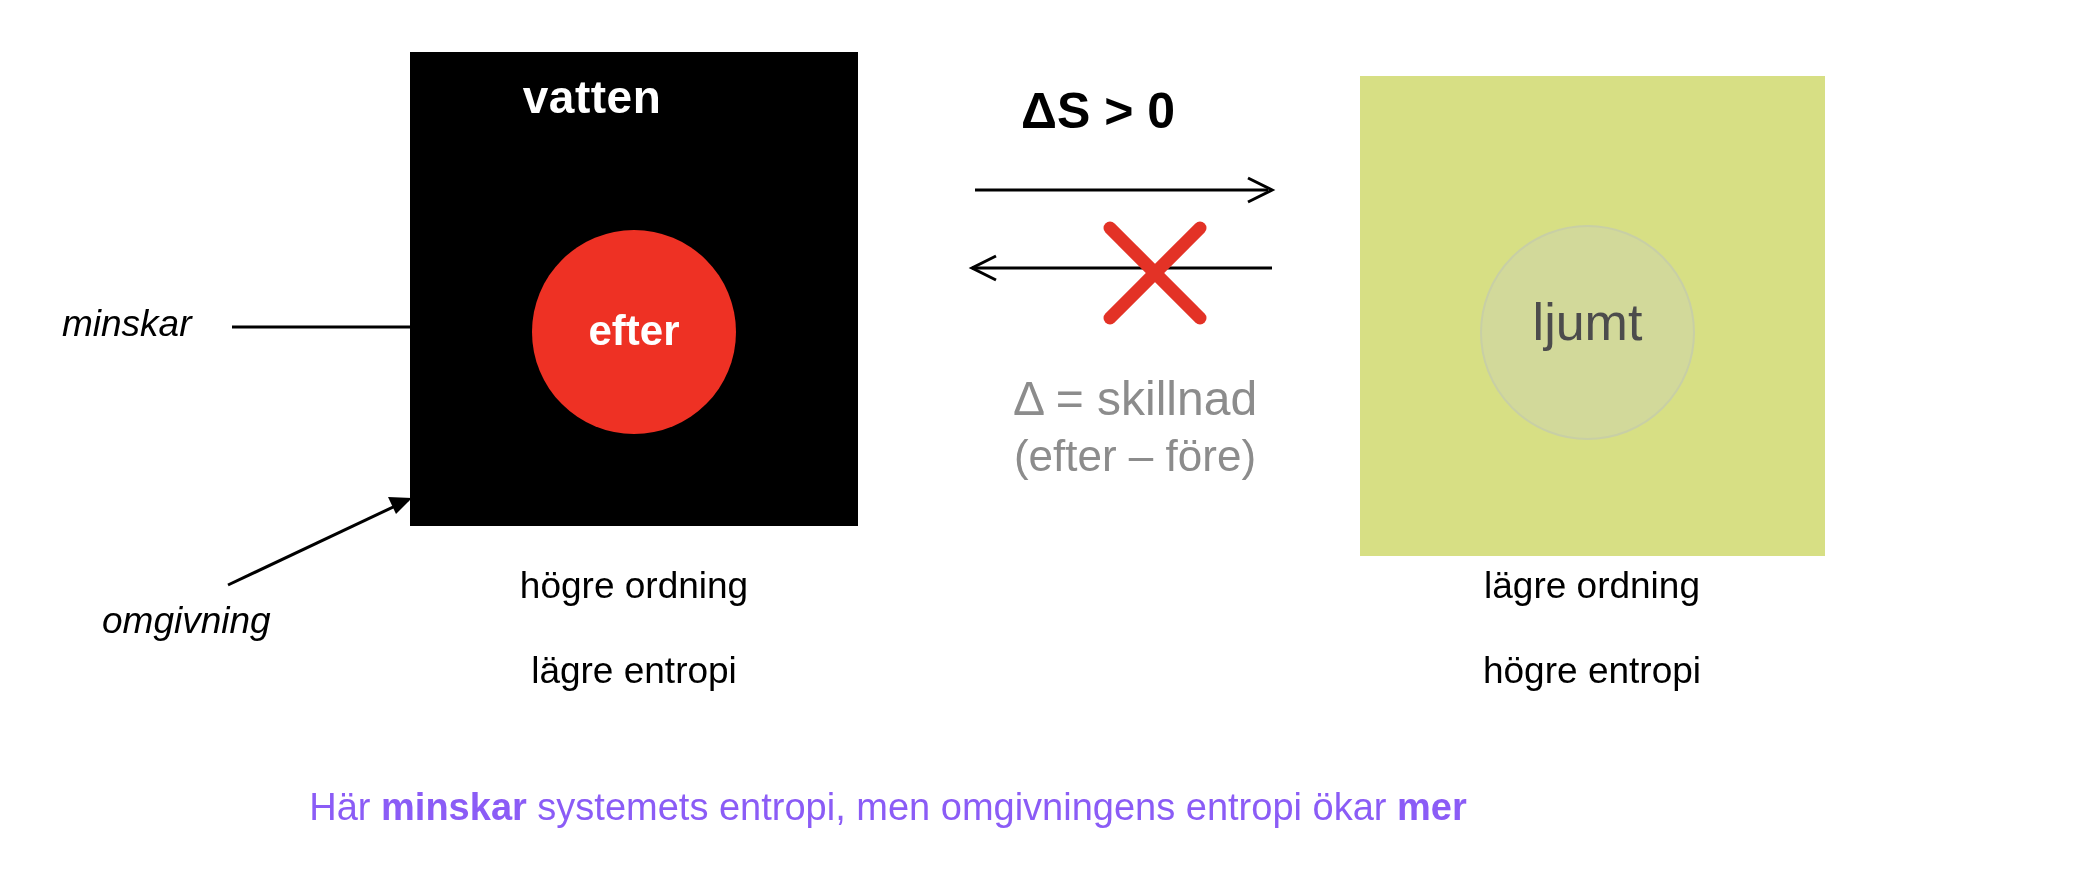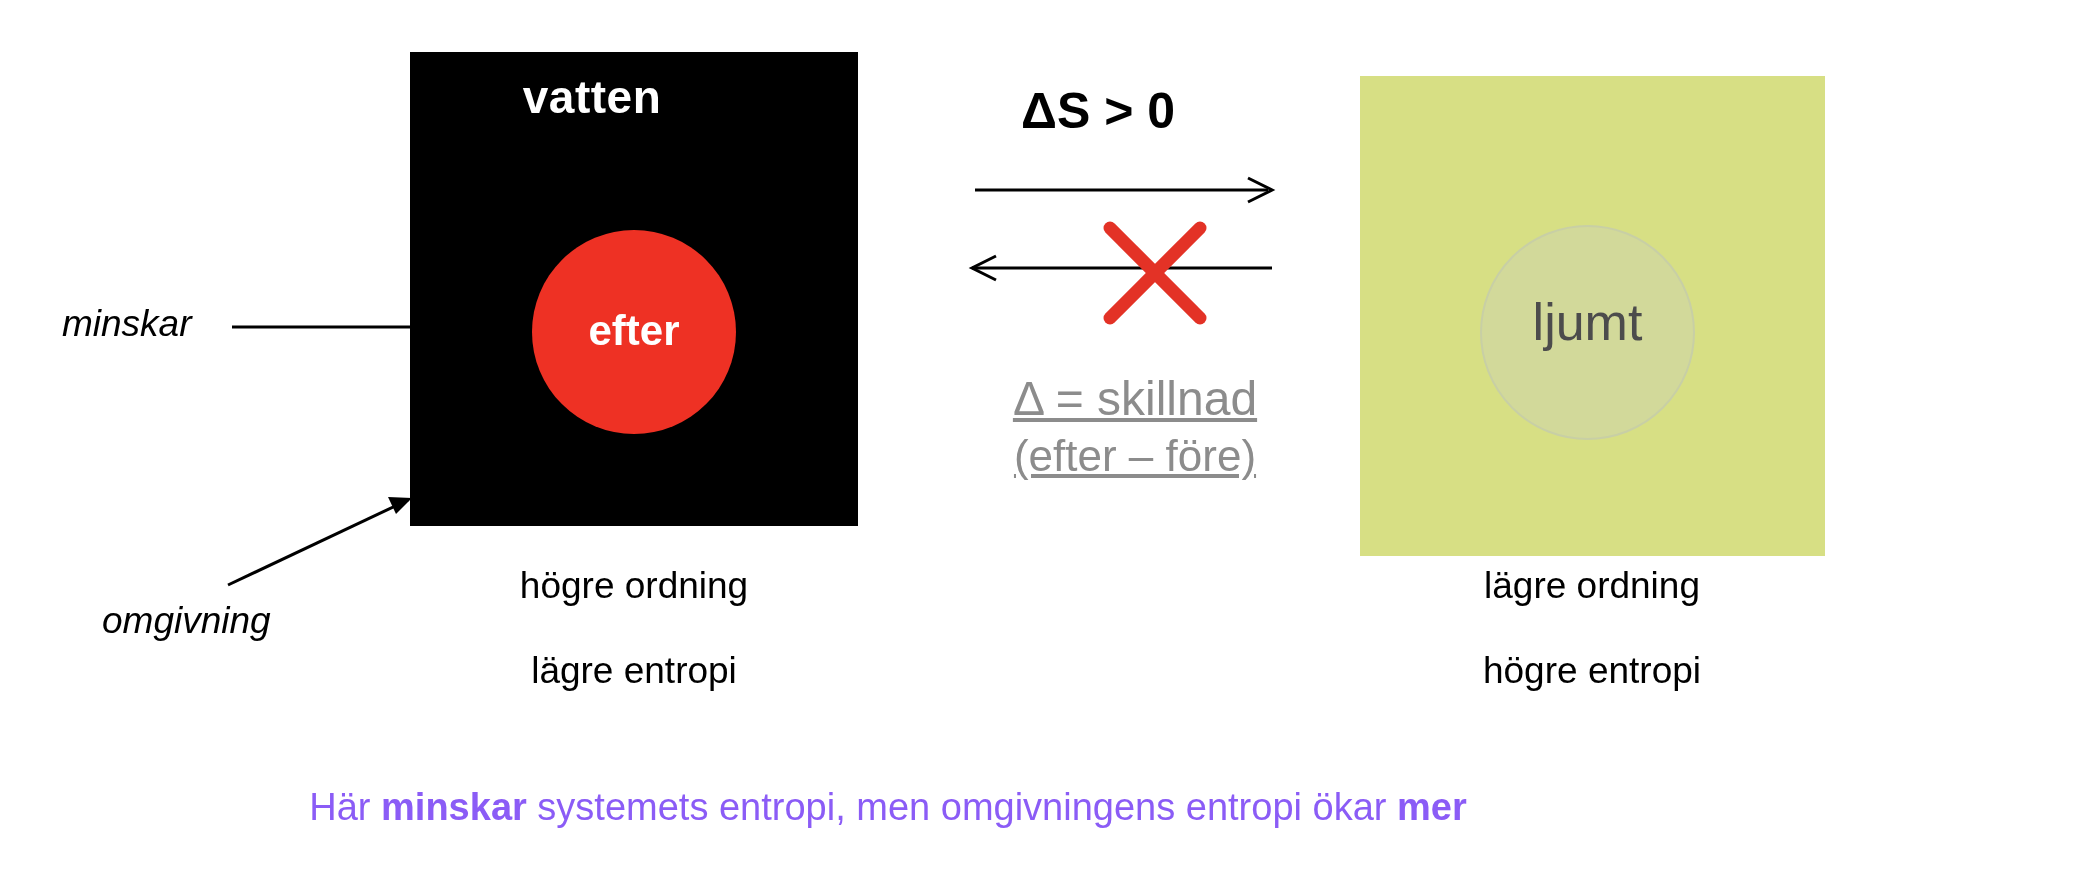--- a/index.html
+++ b/index.html
@@ -128,21 +128,20 @@
   }
   .delta-def {
     position: absolute;
     left: 935px;
     top: 370px;
     width: 400px;
     text-align: center;
     color: #8c8c8c;
     font-size: 48px;
     line-height: 1.22;
-    text-decoration: underline;
   }
   .delta-def .line2 { font-size: 44px; }
 
   
   .bottom-text {
     position: absolute;
     left: 0;
     top: 786px;
     width: 1776px;
     text-align: center;

